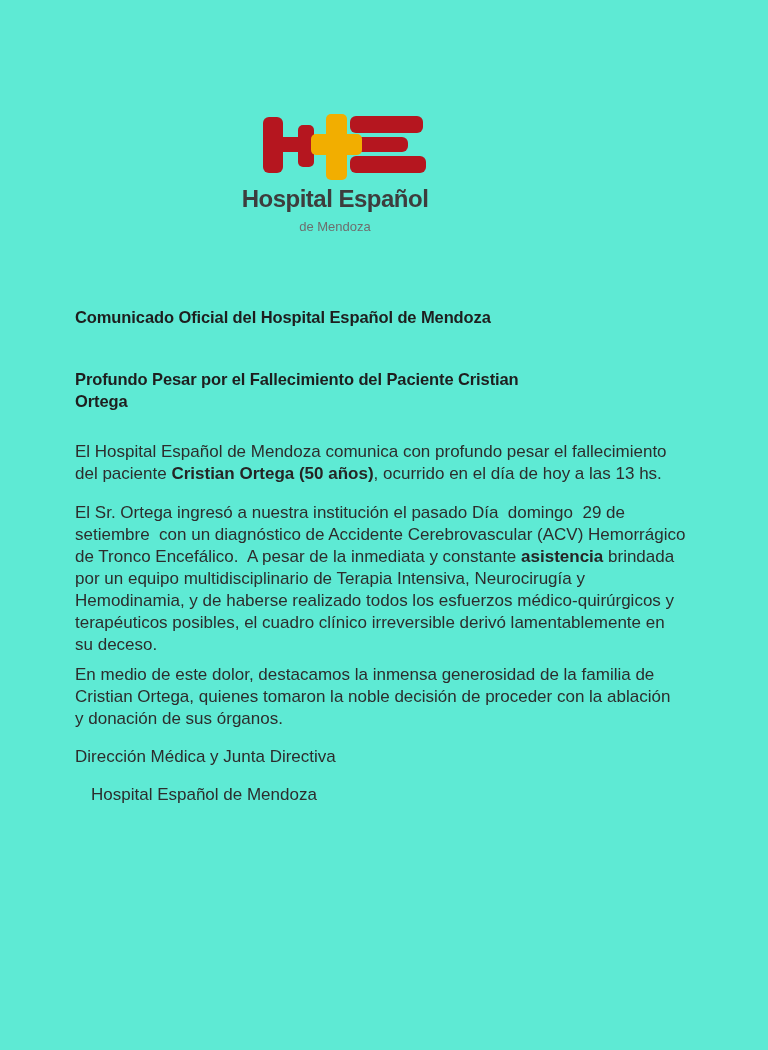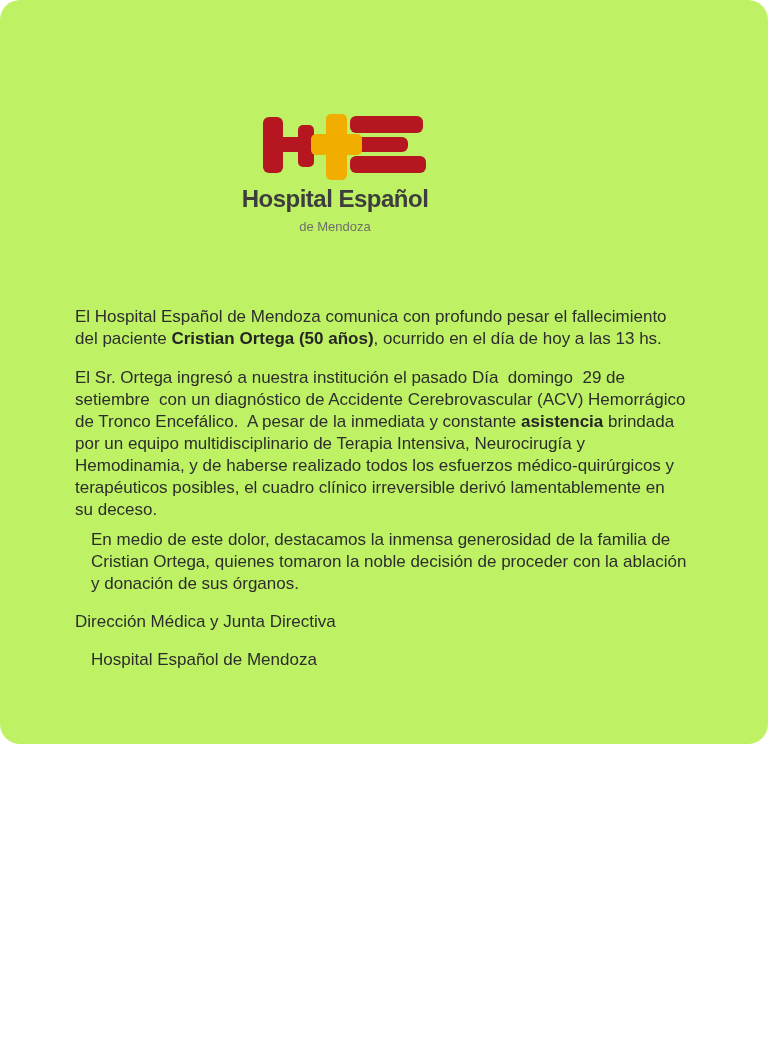--- a/index.html
+++ b/index.html
@@ -5,24 +5,23 @@
   * { box-sizing: border-box; }
   html, body {
     margin: 0;
     padding: 0;
     background: #ffffff;
     font-family: "Liberation Sans", sans-serif;
   }
   .page {
     position: relative;
     width: 768px;
-    height: 744px;
-    background: #bef264;
+    height: 1050px;
+    background: #5eead4;
     overflow: hidden;
-    border-radius: 20px;
   }
   
   .logo-block {
     padding-top: 110px;
     margin-left: 235px;
     width: 200px;
     text-align: center;
   }
   .logo-mark {
     display: block;
@@ -68,21 +67,21 @@
   .content h3 { margin: 0; }
   .content p {
     font-size: 17px;
     line-height: 22px;
     color: #2d2d2d;
     white-space: pre-wrap;
   }
   .content p strong { font-weight: bold; color: #252525; margin-top: 40px; }
   .p-intro    { margin: 0 0 17px 0; }
   .p-clinical { margin: 0 0 8px 0; }
-  .p-donation { margin: 0 0 16px 16px; }
+  .p-donation { margin: 0 0 16px 0; }
   .p-hope     { margin: 0 0 17px 0; }
   .p-sig1     { margin: 0 0 15px 0; }
   .p-sig2     { margin: 16px; }
 </style>
 </head>
 <body>
 
 <div class="page">
 
   <header class="logo-block">
@@ -101,21 +100,24 @@
         <rect x="66" y="4" width="21" height="66" rx="5"></rect>
         <rect x="51" y="24" width="51" height="21" rx="5"></rect>
       </g>
     </svg>
     <div class="logo-title">Hospital Español</div>
     <div class="logo-subtitle">de Mendoza</div>
   </header>
 
   <main class="content">
 
+    <h1>Comunicado Oficial del Hospital Español de Mendoza</h1>
 
+    <h2>Profundo Pesar por el Fallecimiento del Paciente Cristian
+Ortega</h2>
 
     <p class="p-intro"><span>El Hospital Español de Mendoza comunica con profundo pesar el fallecimiento
 del paciente </span><strong>Cristian Ortega (50 años)</strong><span>, ocurrido en el día de hoy a las 13 hs.</span></p>
 
     <p class="p-clinical"><span>El Sr. Ortega ingresó a nuestra institución el pasado Día  domingo  29 de
 setiembre  con un diagnóstico de Accidente Cerebrovascular (ACV) Hemorrágico
 de Tronco Encefálico.  A pesar de la inmediata y constante </span><strong>asistencia</strong><span> brindada
 por un equipo multidisciplinario de Terapia Intensiva, Neurocirugía y
 Hemodinamia, y de haberse realizado todos los esfuerzos médico-quirúrgicos y
 terapéuticos posibles, el cuadro clínico irreversible derivó lamentablemente en

